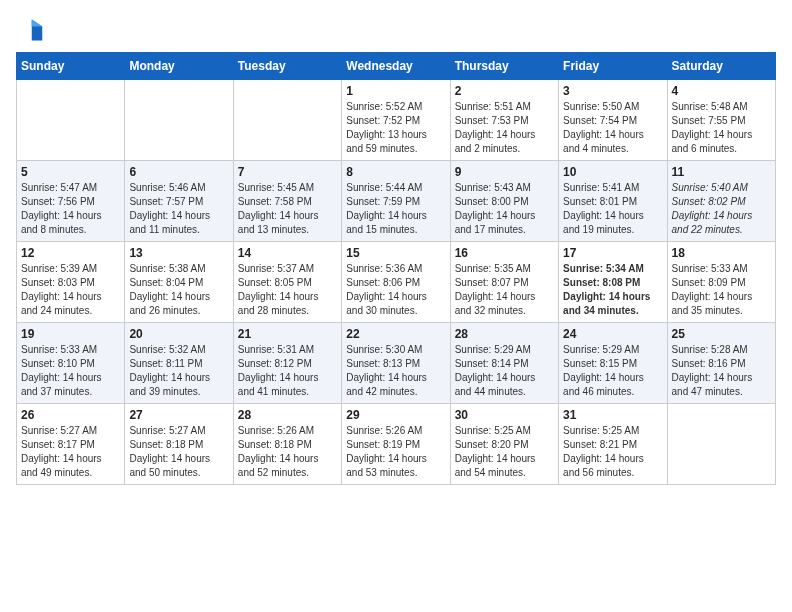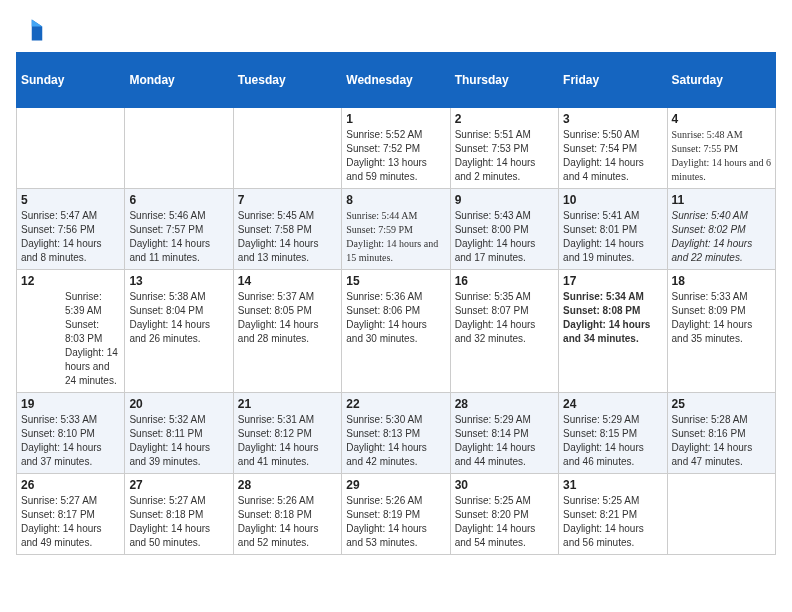--- a/index.html
+++ b/index.html
@@ -47,21 +47,21 @@
       color: #555;
     }
     table {
       width: 100%;
       border-collapse: collapse;
       font-size: 10.5px;
     }
     thead th {
       background: #1565c0;
       color: #fff;
-      padding: 20px 4px;
+      padding: 6px 4px;
       text-align: left;
       font-size: 12px;
       font-weight: bold;
       border: 1px solid #1565c0;
     }
     tbody td {
       border: 1px solid #ccc;
       vertical-align: top;
       padding: 4px;
       width: 108px;
@@ -135,21 +135,21 @@
 Daylight: 14 hours and 2 minutes.</div>
         </td>
         <td>
           <div class="day-num">3</div>
           <div class="day-info" style="white-space: pre-line;">Sunrise: 5:50 AM
 Sunset: 7:54 PM
 Daylight: 14 hours and 4 minutes.</div>
         </td>
         <td>
           <div class="day-num">4</div>
-          <div class="day-info" style="white-space: pre-line; font-family: Liberation Serif, serif;">Sunrise: 5:48 AM
+          <div class="day-info" style="white-space: pre-line;">Sunrise: 5:48 AM
 Sunset: 7:55 PM
 Daylight: 14 hours and 6 minutes.</div>
         </td>
       </tr>
       <tr>
         <td>
           <div class="day-num">5</div>
           <div class="day-info" style="white-space: pre-line;">Sunrise: 5:47 AM
 Sunset: 7:56 PM
 Daylight: 14 hours and 8 minutes.</div>
@@ -161,21 +161,21 @@
 Daylight: 14 hours and 11 minutes.</div>
         </td>
         <td>
           <div class="day-num">7</div>
           <div class="day-info" style="white-space: pre-line;">Sunrise: 5:45 AM
 Sunset: 7:58 PM
 Daylight: 14 hours and 13 minutes.</div>
         </td>
         <td>
           <div class="day-num">8</div>
-          <div class="day-info" style="white-space: pre-line; font-family: Liberation Serif, serif;">Sunrise: 5:44 AM
+          <div class="day-info" style="white-space: pre-line;">Sunrise: 5:44 AM
 Sunset: 7:59 PM
 Daylight: 14 hours and 15 minutes.</div>
         </td>
         <td>
           <div class="day-num">9</div>
           <div class="day-info" style="white-space: pre-line;">Sunrise: 5:43 AM
 Sunset: 8:00 PM
 Daylight: 14 hours and 17 minutes.</div>
         </td>
         <td>
@@ -187,21 +187,21 @@
         <td>
           <div class="day-num">11</div>
           <div class="day-info" style="white-space: pre-line; font-style: italic;">Sunrise: 5:40 AM
 Sunset: 8:02 PM
 Daylight: 14 hours and 22 minutes.</div>
         </td>
       </tr>
       <tr>
         <td>
           <div class="day-num">12</div>
-          <div class="day-info" style="white-space: pre-line; margin-left: 44px;">Sunrise: 5:39 AM
+          <div class="day-info" style="white-space: pre-line;">Sunrise: 5:39 AM
 Sunset: 8:03 PM
 Daylight: 14 hours and 24 minutes.</div>
         </td>
         <td>
           <div class="day-num">13</div>
           <div class="day-info" style="white-space: pre-line;">Sunrise: 5:38 AM
 Sunset: 8:04 PM
 Daylight: 14 hours and 26 minutes.</div>
         </td>
         <td>

